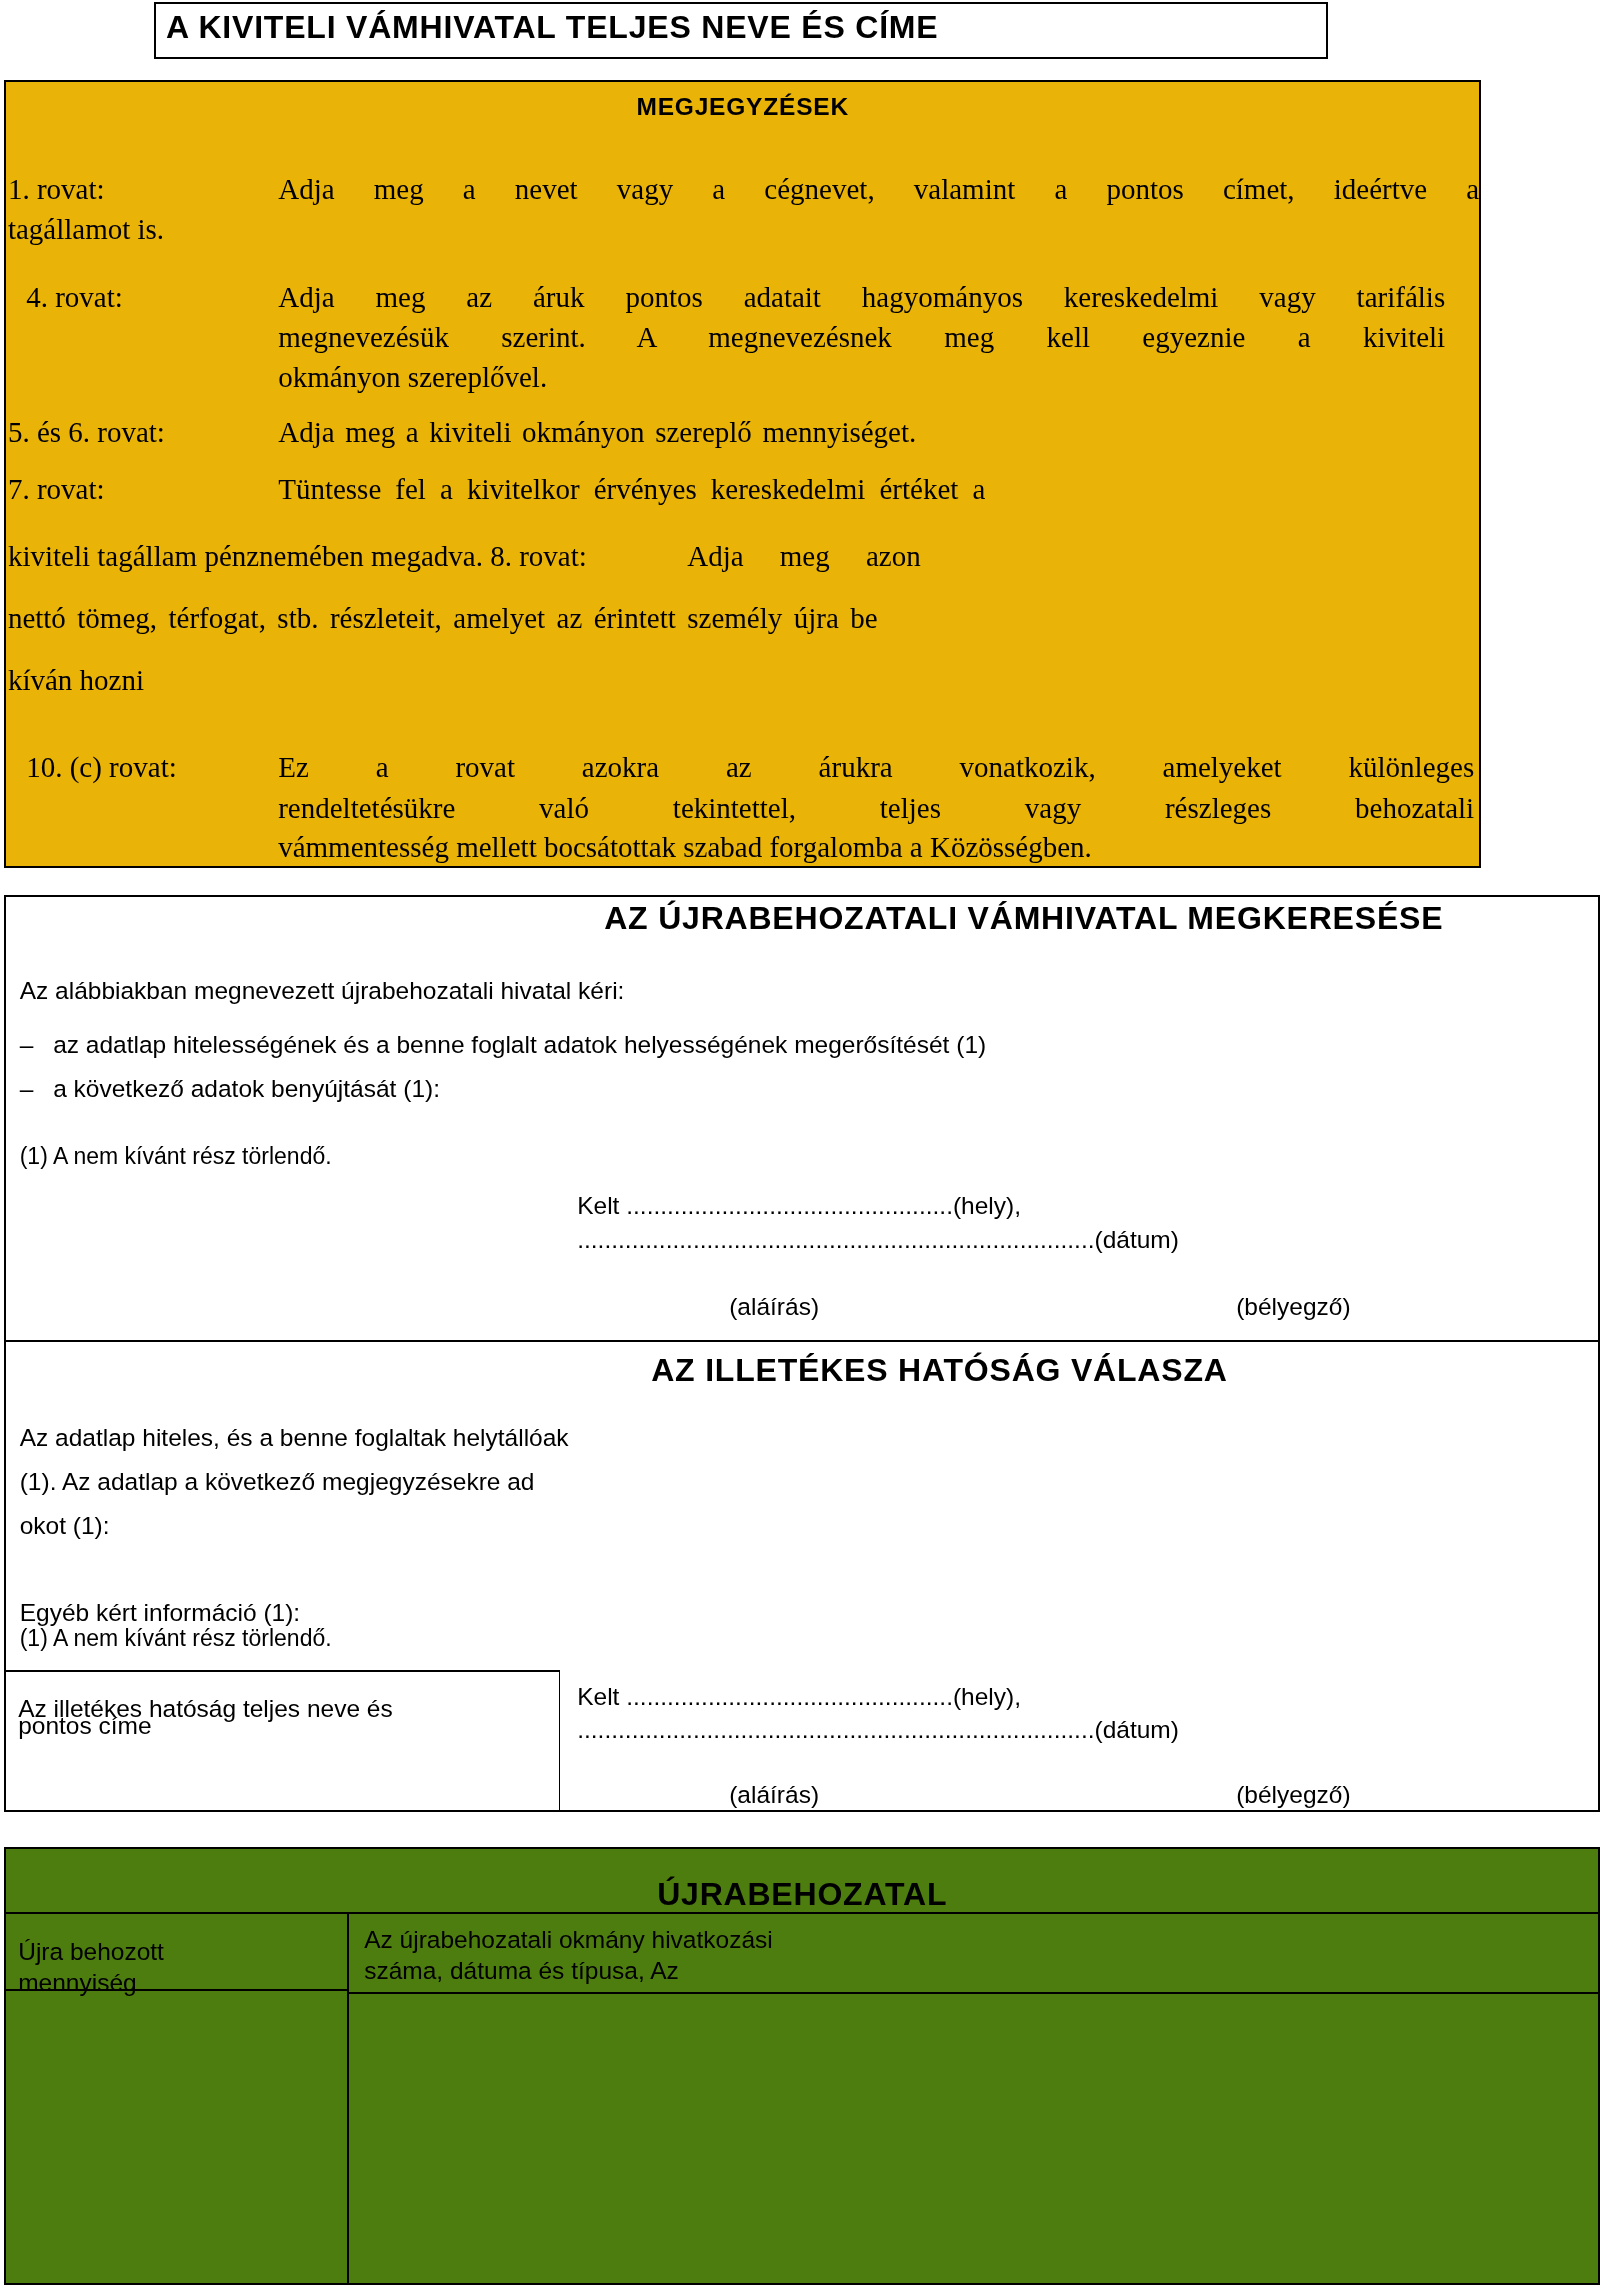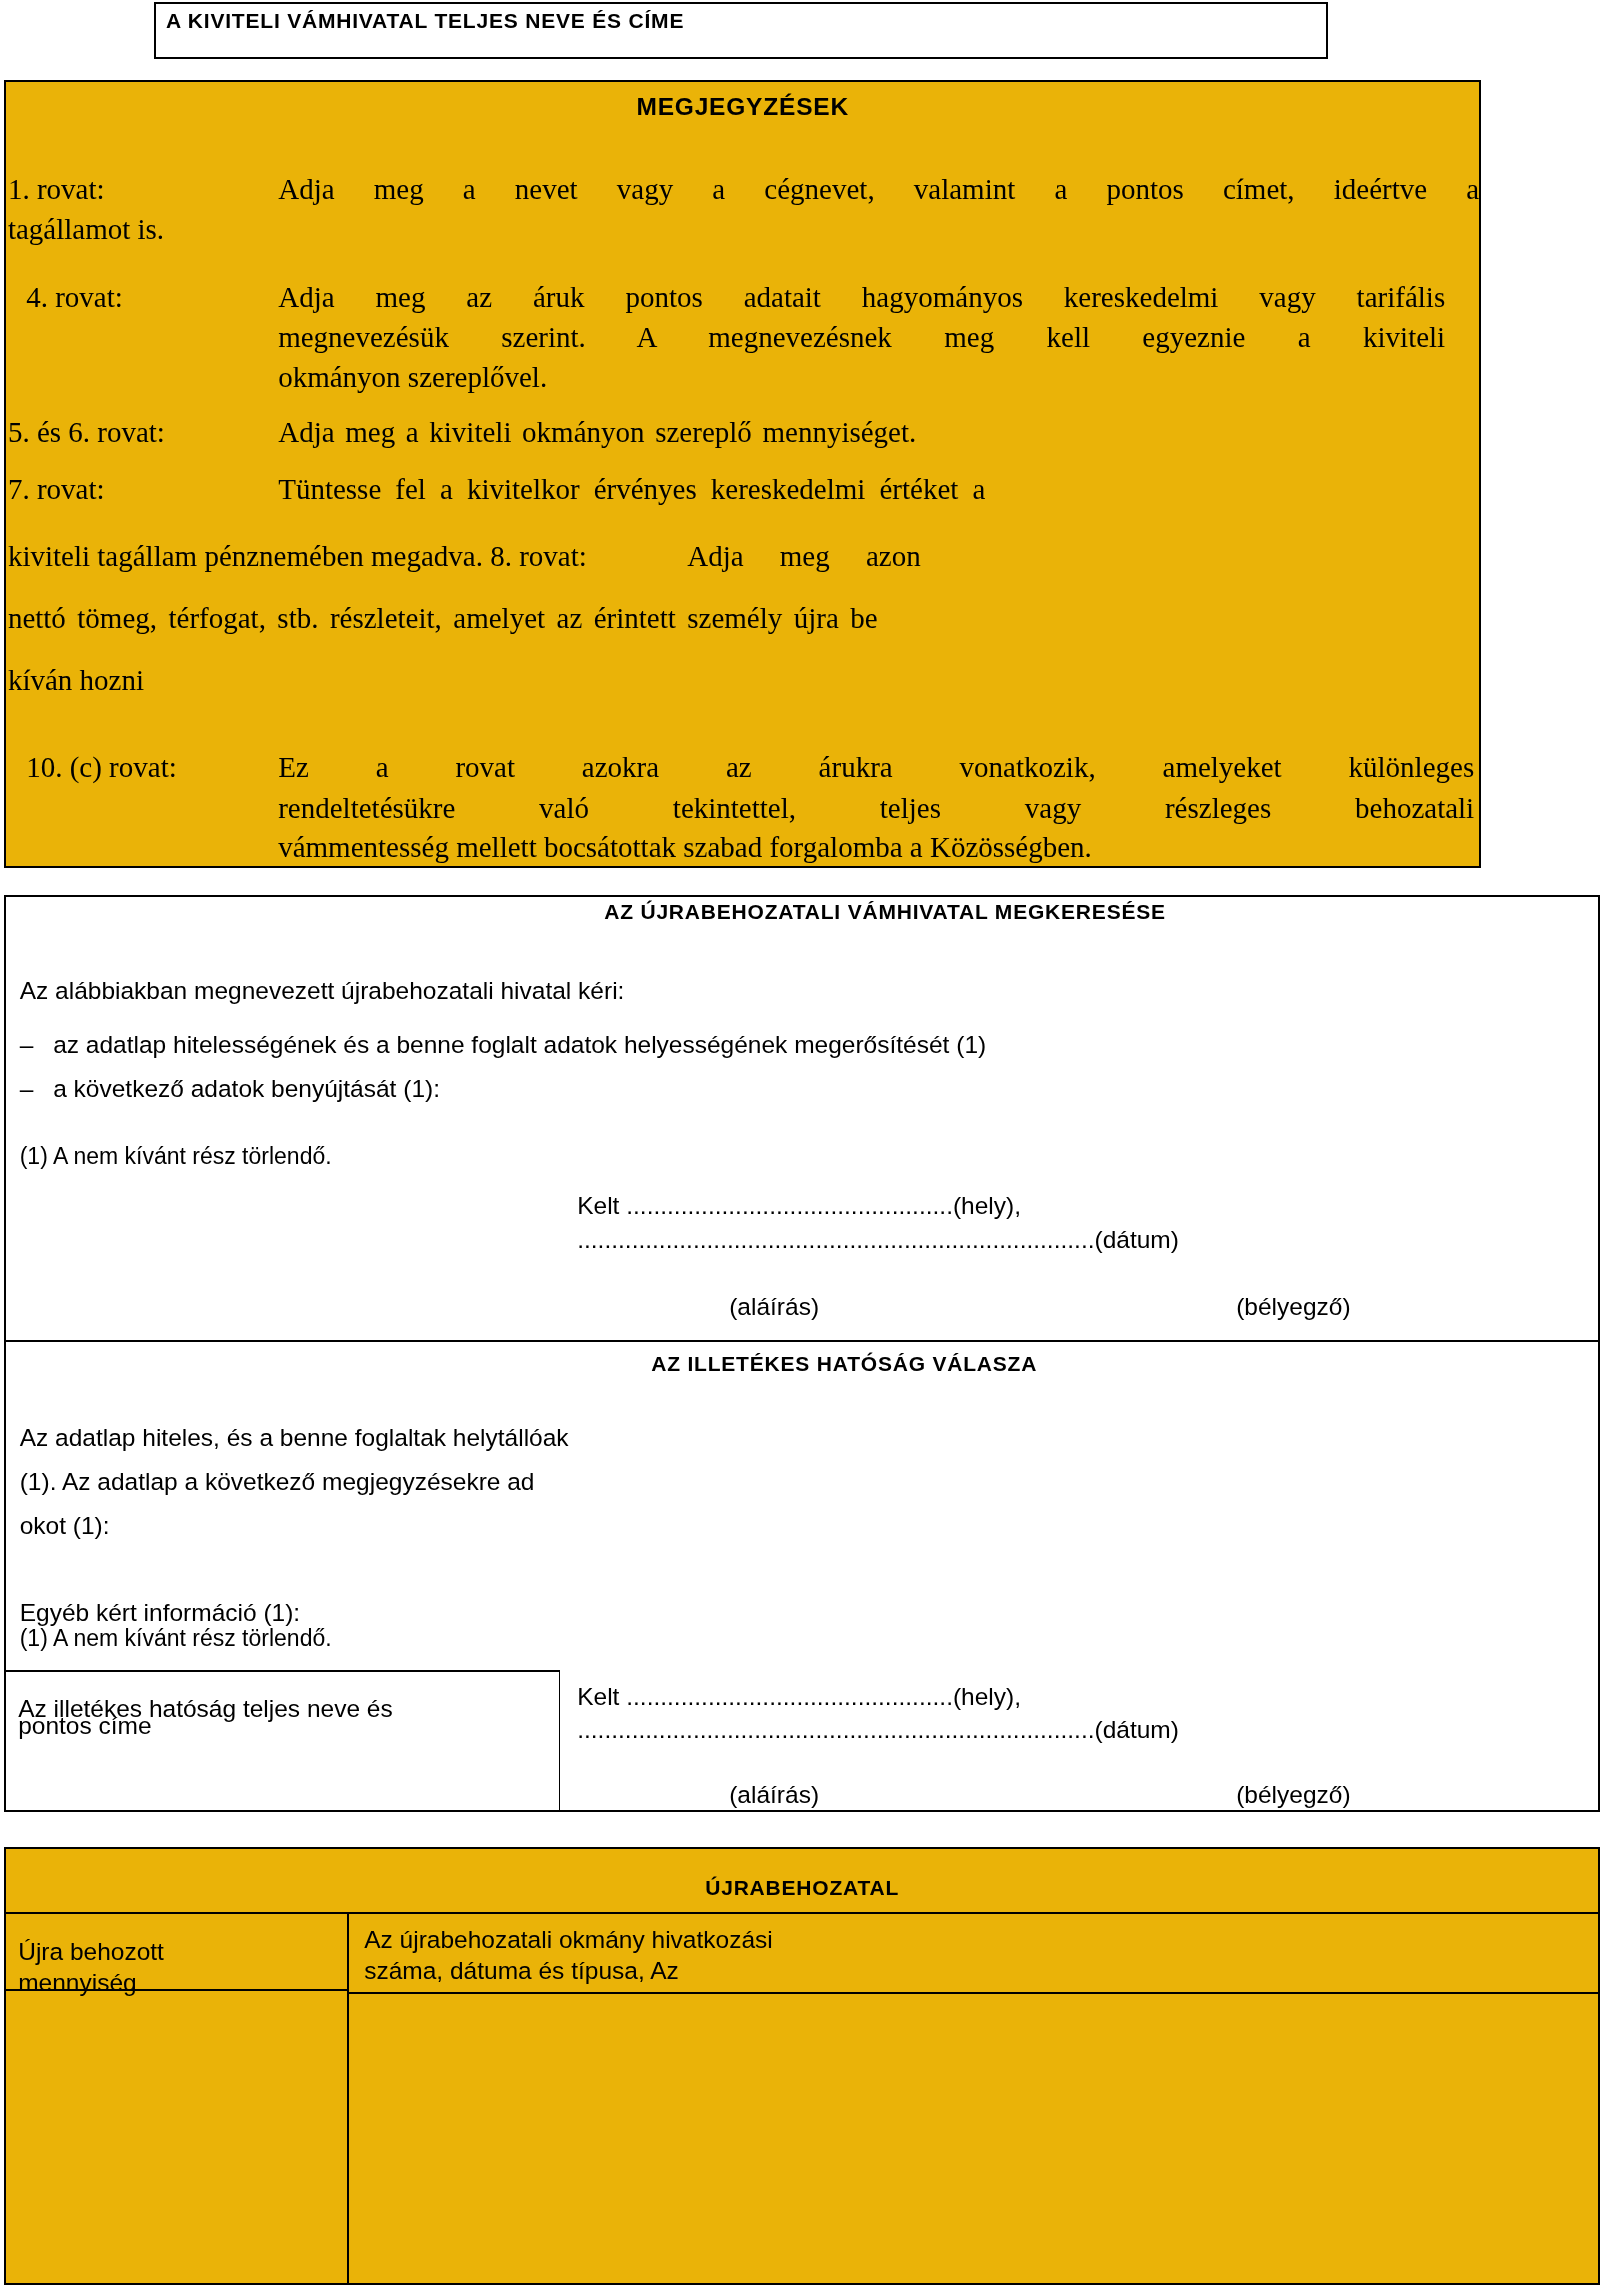--- a/index.html
+++ b/index.html
@@ -6,26 +6,26 @@
   *{box-sizing:border-box;}
   .page{position:relative;width:1606px;height:2295px;background:#fff;color:#000;overflow:hidden;}
   .abs{position:absolute;white-space:nowrap;}
   .serif{font-family:"Liberation Serif","DejaVu Serif",serif;font-size:29px;line-height:1.18;}
   .sans{font-family:"Liberation Sans","DejaVu Sans",sans-serif;font-size:24.5px;line-height:1.2;}
   .b{font-weight:bold;}
   .just{white-space:normal;text-align:justify;text-align-last:justify;overflow:hidden;height:37px;}
   .title-box{position:absolute;left:154px;top:1.7px;width:1174px;height:57px;border:2.5px solid #000;background:#fff;}
   .box1{position:absolute;left:4.2px;top:80px;width:1477px;height:788px;border:2.5px solid #000;background:#eab308;}
   .box2{position:absolute;left:4.2px;top:895px;width:1596px;height:917px;border:2.5px solid #000;background:#fff;}
-  .box3{position:absolute;left:4.2px;top:1847px;width:1596px;height:438px;border:2.5px solid #000;background:#eab308;}
+  .box3{position:absolute;left:4.2px;top:1847px;width:1596px;height:438px;border:2.5px solid #000;background:#4d7c0f;}
   .subtable{position:absolute;border-top:2.5px solid #000;border-right:1.7px solid #000;background:#fff;}
   .hline{position:absolute;border-top:2.5px solid #000;height:0;}
   .vline{position:absolute;width:1.7px;background:#000;}
   .fs27{font-size:23px;}
-  .fs34{font-size:21px;letter-spacing:0.8px;}
+  .fs34{font-size:32px;letter-spacing:0.8px;}
   .ctr{left:0;right:0;text-align:center;}
 </style>
 </head>
 <body>
 
 <div class="page">
 
   <div class="title-box">
     <div class="abs sans b fs34" style="left:10px;top:4.2px;">A KIVITELI VÁMHIVATAL TELJES NEVE ÉS CÍME</div>
   </div>

